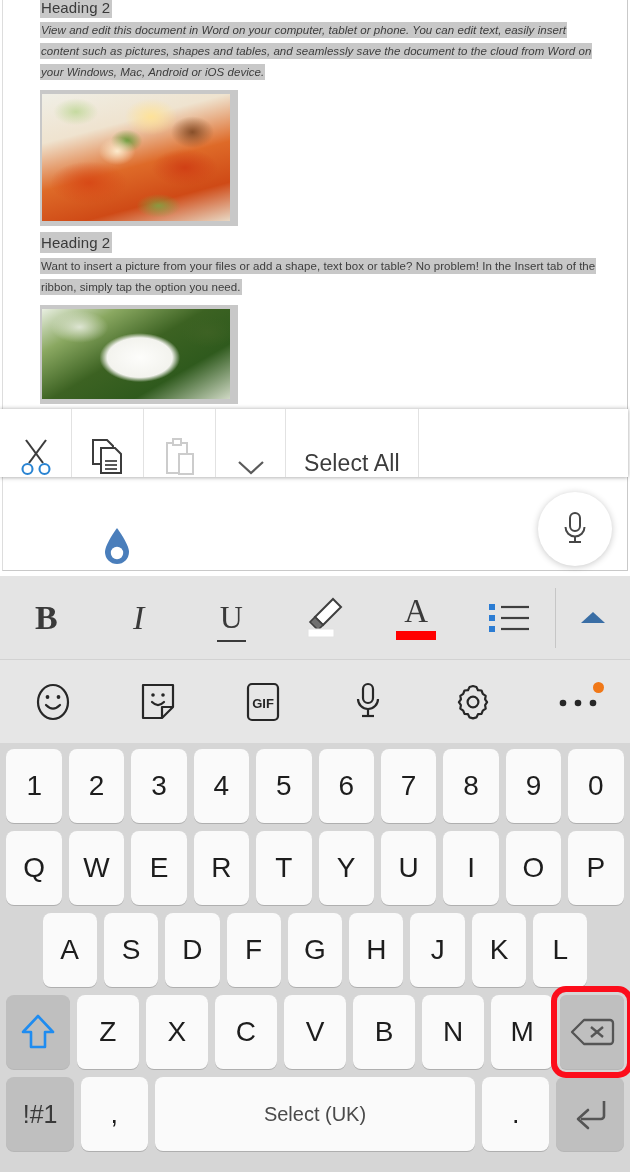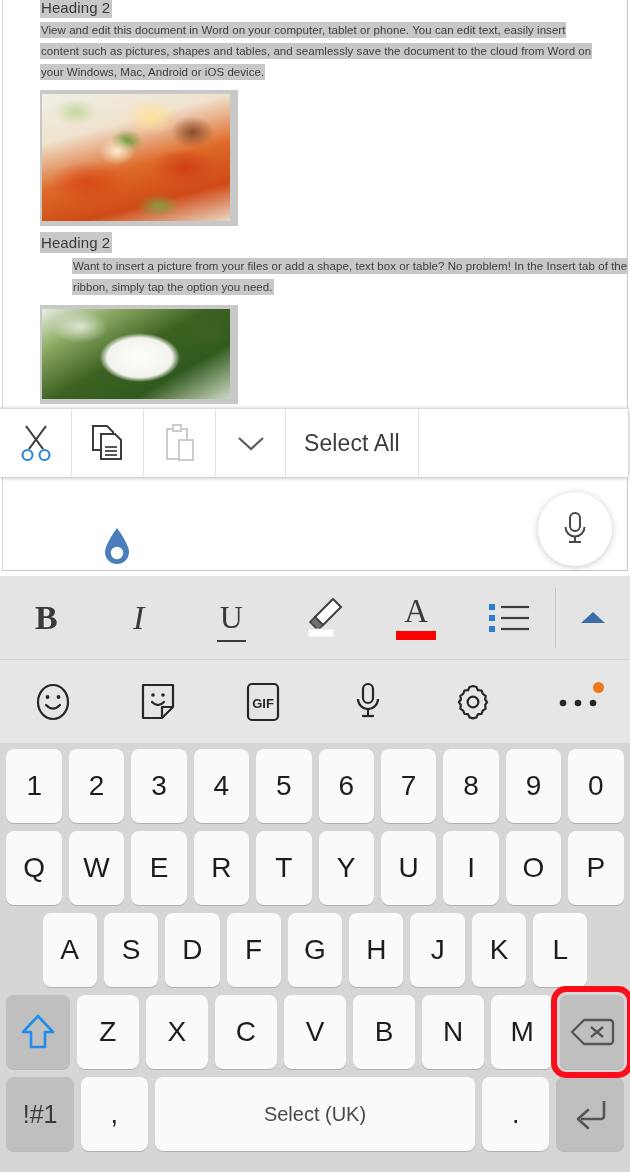--- a/index.html
+++ b/index.html
@@ -99,21 +99,21 @@
   .ctx-menu {
     position: absolute;
     left: 0; top: 409px;
     width: 628px; height: 68px;
     background: #ffffff;
     display: flex;
     box-shadow: 0 1px 4px rgba(0,0,0,.25), 0 -1px 4px rgba(0,0,0,.14);
     z-index: 30;
   }
   .ctx-item {
-    display: flex; align-items: center; justify-content: center;
+    display: flex; align-items: flex-end; justify-content: center;
     height: 68px;
     border-right: 1px solid #e2e2e2;
     background: #ffffff;
   }
   .ctx-icon { width: 72px; }
   .ctx-chev { width: 70px; border-right: 1px solid #e2e2e2; }
   .ctx-text {
     font-size: 23px;
     color: #3c3c3c;
     padding: 0 18px;
@@ -220,33 +220,33 @@
 <div id="root">
 
   <div class="doc-area">
     <div class="doc-page">
       <div class="doc-inner">
 
         <div class="h2-wrap" style="margin-top:-3px;">
           <span class="heading2">Heading 2</span>
         </div>
 
-        <div class="para" style="margin-top:2px;">
+        <div class="para" style="margin-top:2px;font-style:italic;">
           <span class="hl">View and edit this document in Word on your computer, tablet or phone. You can edit text, easily insert content such as pictures, shapes and tables, and seamlessly save the document to the cloud from Word on your Windows, Mac, Android or iOS device.</span>
         </div>
 
         <div class="img-sel-pad" style="margin-top:7px;padding:4px 8px 5px 2px;">
           <div class="photo-pepper"></div>
         </div>
 
         <div class="h2-wrap" style="margin-top:2px;">
           <span class="heading2">Heading 2</span>
         </div>
 
-        <div class="para" style="margin-top:3px;margin-left:32px;">
+        <div class="para" style="margin-top:3px;">
           <span class="hl">Want to insert a picture from your files or add a shape, text box or table? No problem! In the Insert tab of the ribbon, simply tap the option you need.</span>
         </div>
 
         <div class="img-sel-pad" style="margin-top:7px;padding:4px 8px 5px 2px;">
           <div class="photo-leaf"></div>
         </div>
 
 
       </div>
     </div>

